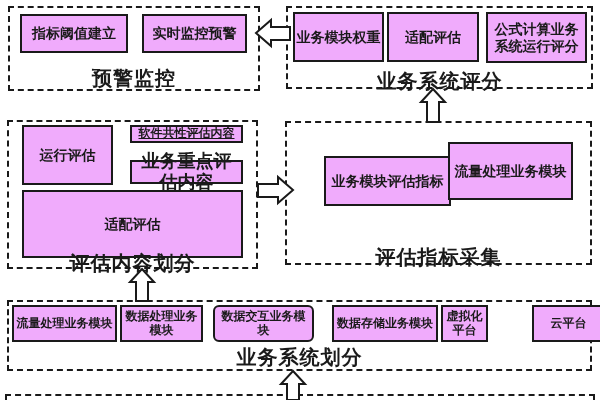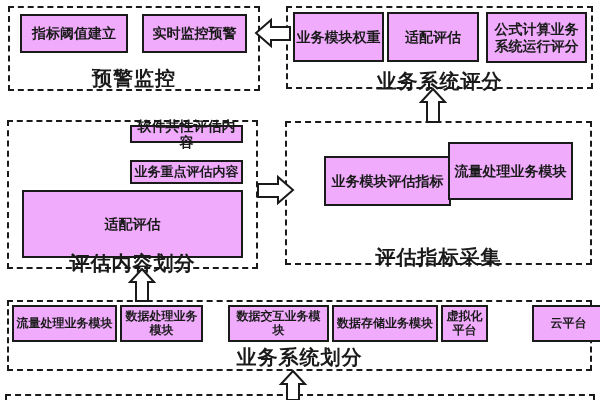--- a/index.html
+++ b/index.html
@@ -44,36 +44,37 @@
 </div>
 
 <div class="group" style="left:286px;top:6px;width:307px;height:83px;">
   <div class="box" style="left:5px;top:4px;width:91px;height:50px;">业务模块权重</div>
   <div class="box" style="left:99px;top:4px;width:92px;height:50px;">适配评估</div>
   <div class="box" style="left:198px;top:4px;width:101px;height:51px;">公式计算业务系统运行评分</div>
   <div class="glabel" style="top:60px;">业务系统评分</div>
 </div>
 
 <div class="group" style="left:7px;top:120px;width:251px;height:149px;">
-  <div class="box" style="left:121px;top:3px;width:113px;height:18px;font-size:14px;">软件共性评估内容</div>
-  <div class="box" style="left:121px;top:38px;width:113px;height:24px;font-size:13px;">业务重点评估内容</div>
+  <div class="box" style="left:13px;top:3px;width:91px;height:60px;">运行评估</div>
+  <div class="box" style="left:121px;top:3px;width:113px;height:18px;font-size:12px;text-decoration:underline;">软件共性评估内容</div>
+  <div class="box" style="left:121px;top:38px;width:113px;height:24px;font-size:18px;">业务重点评估内容</div>
   <div class="box" style="left:13px;top:68px;width:221px;height:68px;">适配评估</div>
   <div class="glabel" style="top:128px;">评估内容划分</div>
 </div>
 
 <div class="group" style="left:285px;top:121px;width:307px;height:144px;">
   <div class="box" style="left:13px;top:33px;width:127px;height:50px;margin-left:24px;">业务模块评估指标</div>
   <div class="box" style="left:161px;top:19px;width:125px;height:58px;">流量处理业务模块</div>
   <div class="glabel" style="top:121px;">评估指标采集</div>
 </div>
 
 <div class="group small" style="left:7px;top:300px;width:585px;height:71px;">
   <div class="box" style="left:3px;top:3px;width:105px;height:37px;">流量处理业务模块</div>
   <div class="box" style="left:111px;top:3px;width:83px;height:37px;">数据处理业务模块</div>
-  <div class="box" style="left:219px;top:3px;width:101px;height:37px;">数据交互业务模块</div>
+  <div class="box" style="left:204px;top:3px;width:101px;height:37px;border-radius:6px;">数据交互业务模块</div>
   <div class="box" style="left:323px;top:3px;width:106px;height:37px;">数据存储业务模块</div>
   <div class="box" style="left:432px;top:3px;width:47px;height:37px;">虚拟化平台</div>
   <div class="box" style="left:504px;top:3px;width:73px;height:37px;margin-left:19px;">云平台</div>
   <div class="glabel" style="top:42px;">业务系统划分</div>
 </div>
 
 <div class="group" style="left:5px;top:394px;width:590px;height:40px;"></div>
 
 <svg class="arrows" width="600" height="400" viewBox="0 0 600 400">
   <polygon points="256,33 271,20 271,27 290,27 290,40 271,40 271,46"></polygon>

